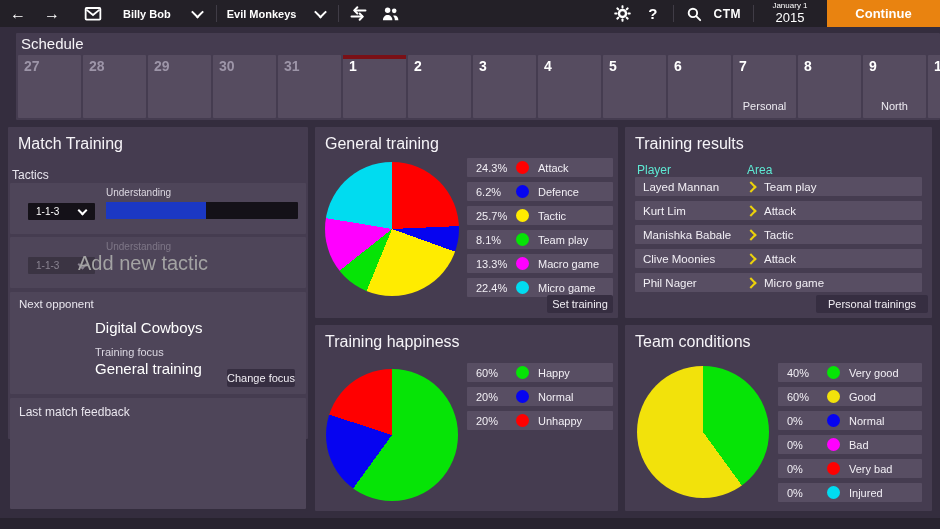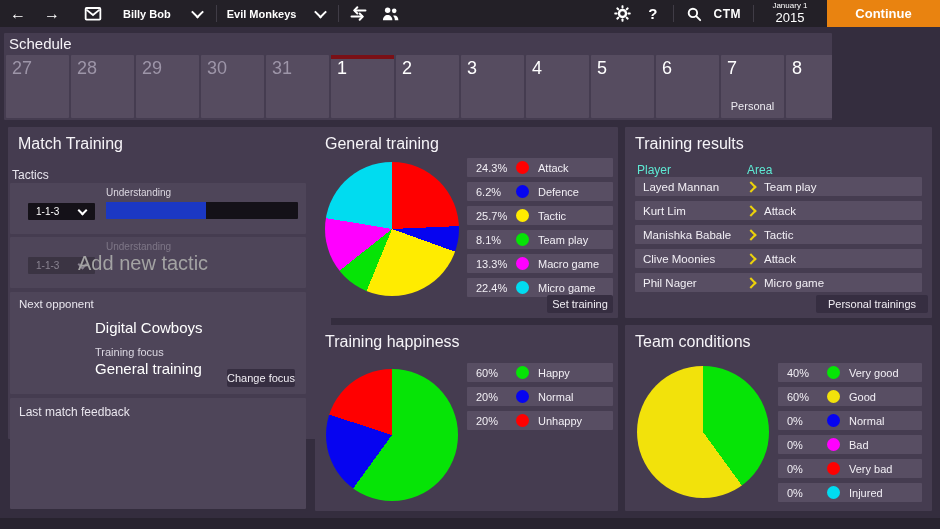--- a/index.html
+++ b/index.html
@@ -22,31 +22,31 @@
   .date-l1{font-size:8px;display:block;}
   .date-l2{font-size:13px;display:block;}
   .continue-btn{height:27px;width:113px;background:#e98310;color:#fff;font-size:13px;font-weight:bold;
                 display:flex;align-items:center;justify-content:center;cursor:pointer;}
 
   
   .panel{position:absolute;background:#453c50;border-radius:1px;}
   .panel-title{font-size:16px;color:#f6f4f8;}
 
   
-  .schedule{left:4px;top:33px;width:828px;height:87px;overflow:hidden;}
+  .schedule{left:16px;top:33px;width:924px;height:87px;overflow:hidden;}
   .schedule .panel-title{position:absolute;left:5px;top:2px;font-size:15px;}
   .cal-row{position:absolute;left:2px;top:22px;display:flex;gap:2px;}
   .day-cell{position:relative;width:63px;height:63px;background:#564c60;border-radius:1px;flex:none;cursor:pointer;}
-  .day-num{position:absolute;left:6px;top:3px;font-size:18px;color:#fff;}
+  .day-num{position:absolute;left:6px;top:3px;font-size:14px;color:#fff;font-weight:bold;}
   .day-cell.muted .day-num{color:#9d95a8;}
   .day-cell.current::before{content:"";position:absolute;left:0;top:0;right:0;height:4px;background:#7a1016;}
   .day-event{position:absolute;left:0;right:0;bottom:6px;text-align:center;font-size:11px;color:#eceaf0;}
 
   
-  .match-training{left:8px;top:127px;width:300px;height:312px;padding-left:23px;}
+  .match-training{left:8px;top:127px;width:300px;height:312px;}
   .match-training .panel-title{position:absolute;left:10px;top:8px;}
   .tactics-label{position:absolute;left:4px;top:41px;font-size:12px;color:#e9e6ee;}
   .subbox{position:absolute;left:2px;width:296px;background:#4e4559;border-radius:1px;}
   .box-tactics{top:56px;height:51px;}
   .dropdown{position:absolute;left:18px;top:20px;width:67px;height:17px;background:#141118;border-radius:1px;
             display:flex;align-items:center;font-size:10px;color:#fff;cursor:pointer;}
   .dropdown .dd-text{padding-left:8px;flex:1;}
   .dd-chev{width:5px;height:5px;border-right:2px solid #fff;border-bottom:2px solid #fff;
            transform:rotate(45deg);margin-right:9px;margin-top:-2px;}
   .und-label{position:absolute;left:96px;top:4px;font-size:10px;color:#ddd9e2;}

